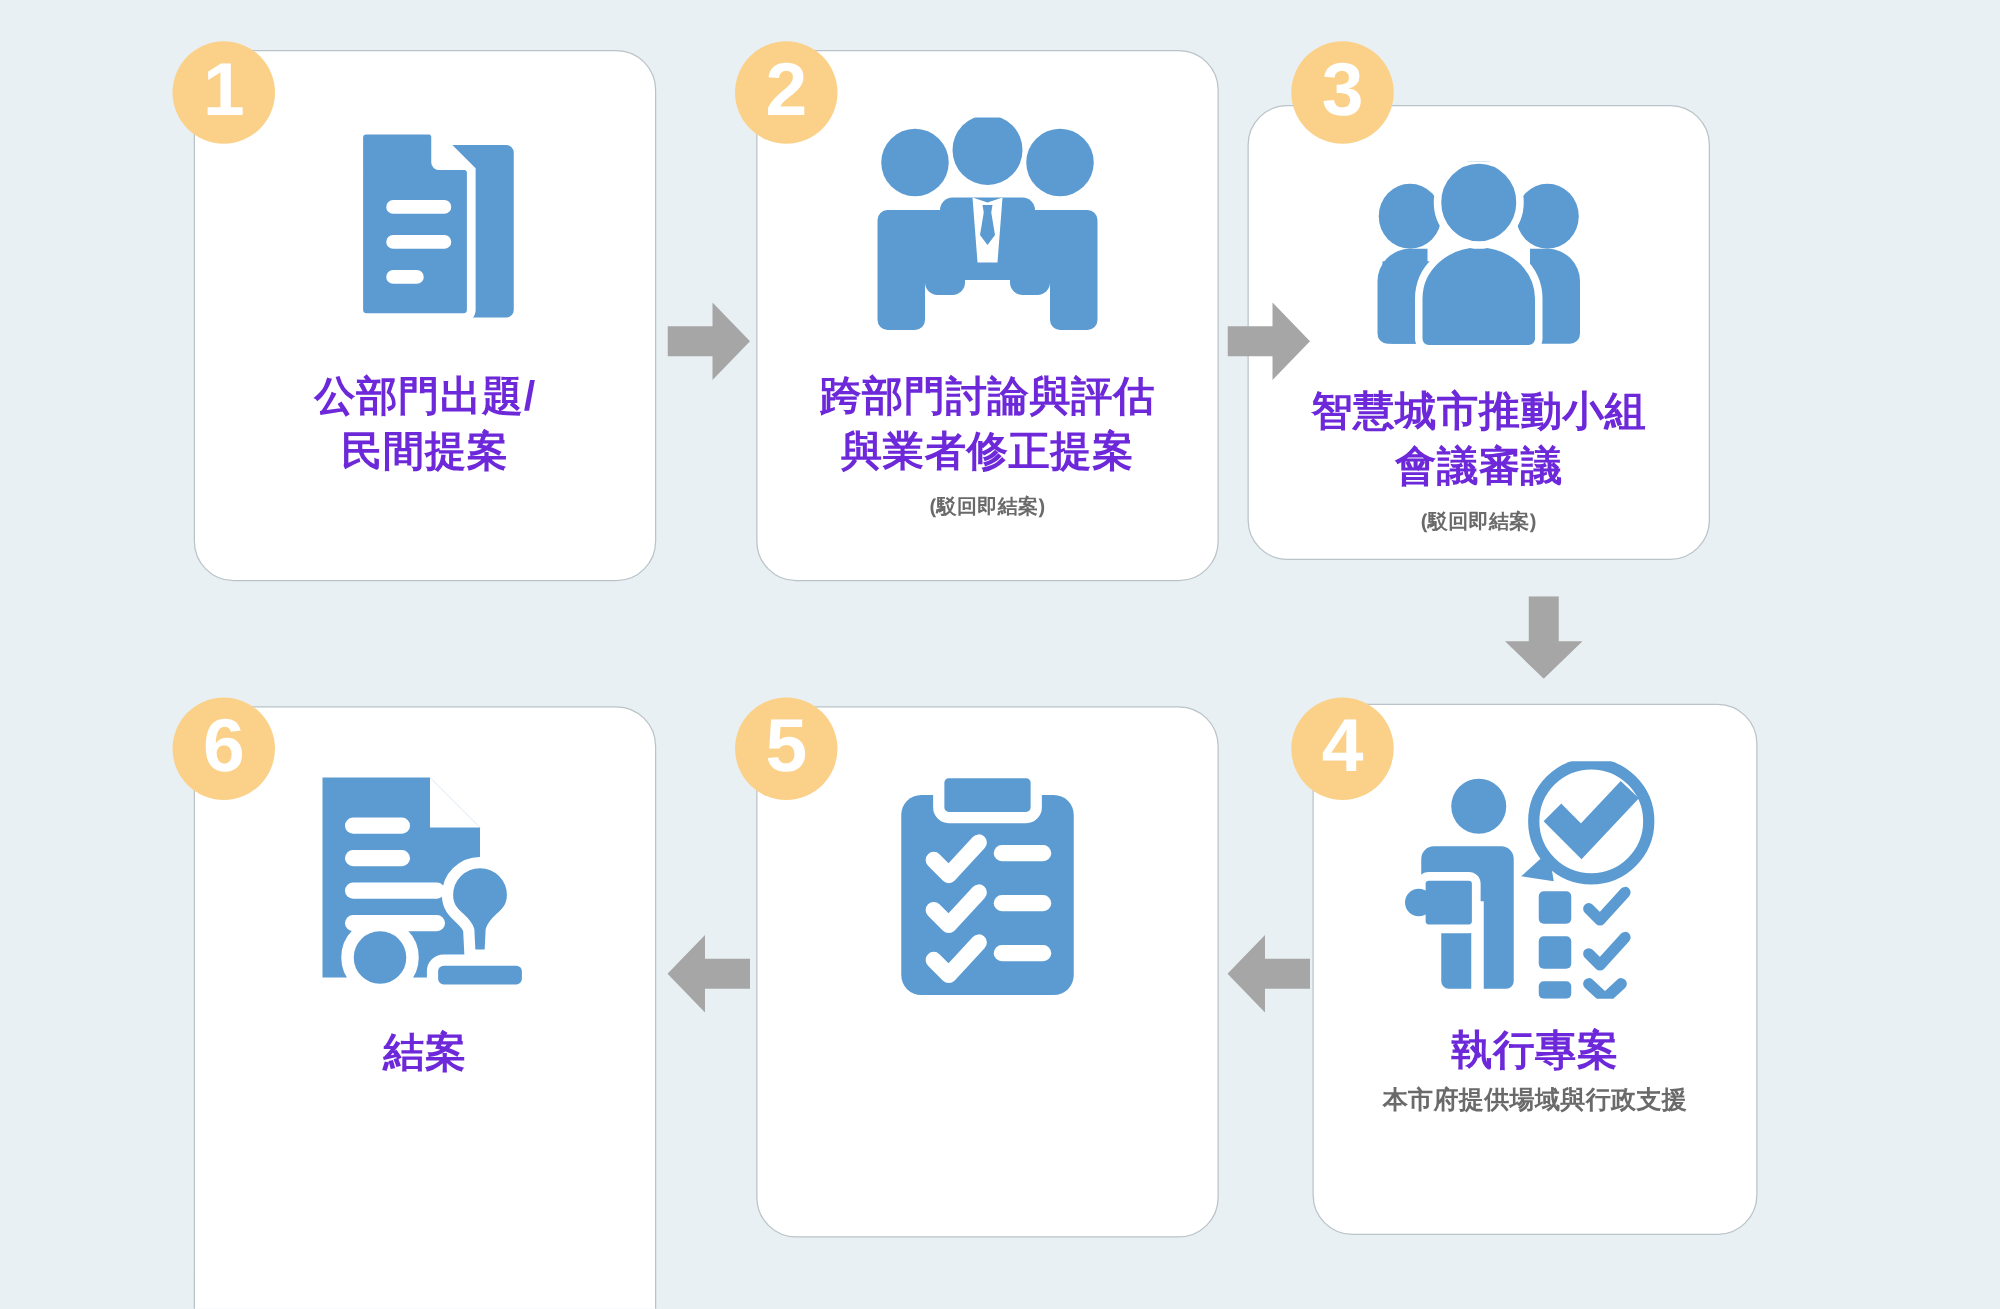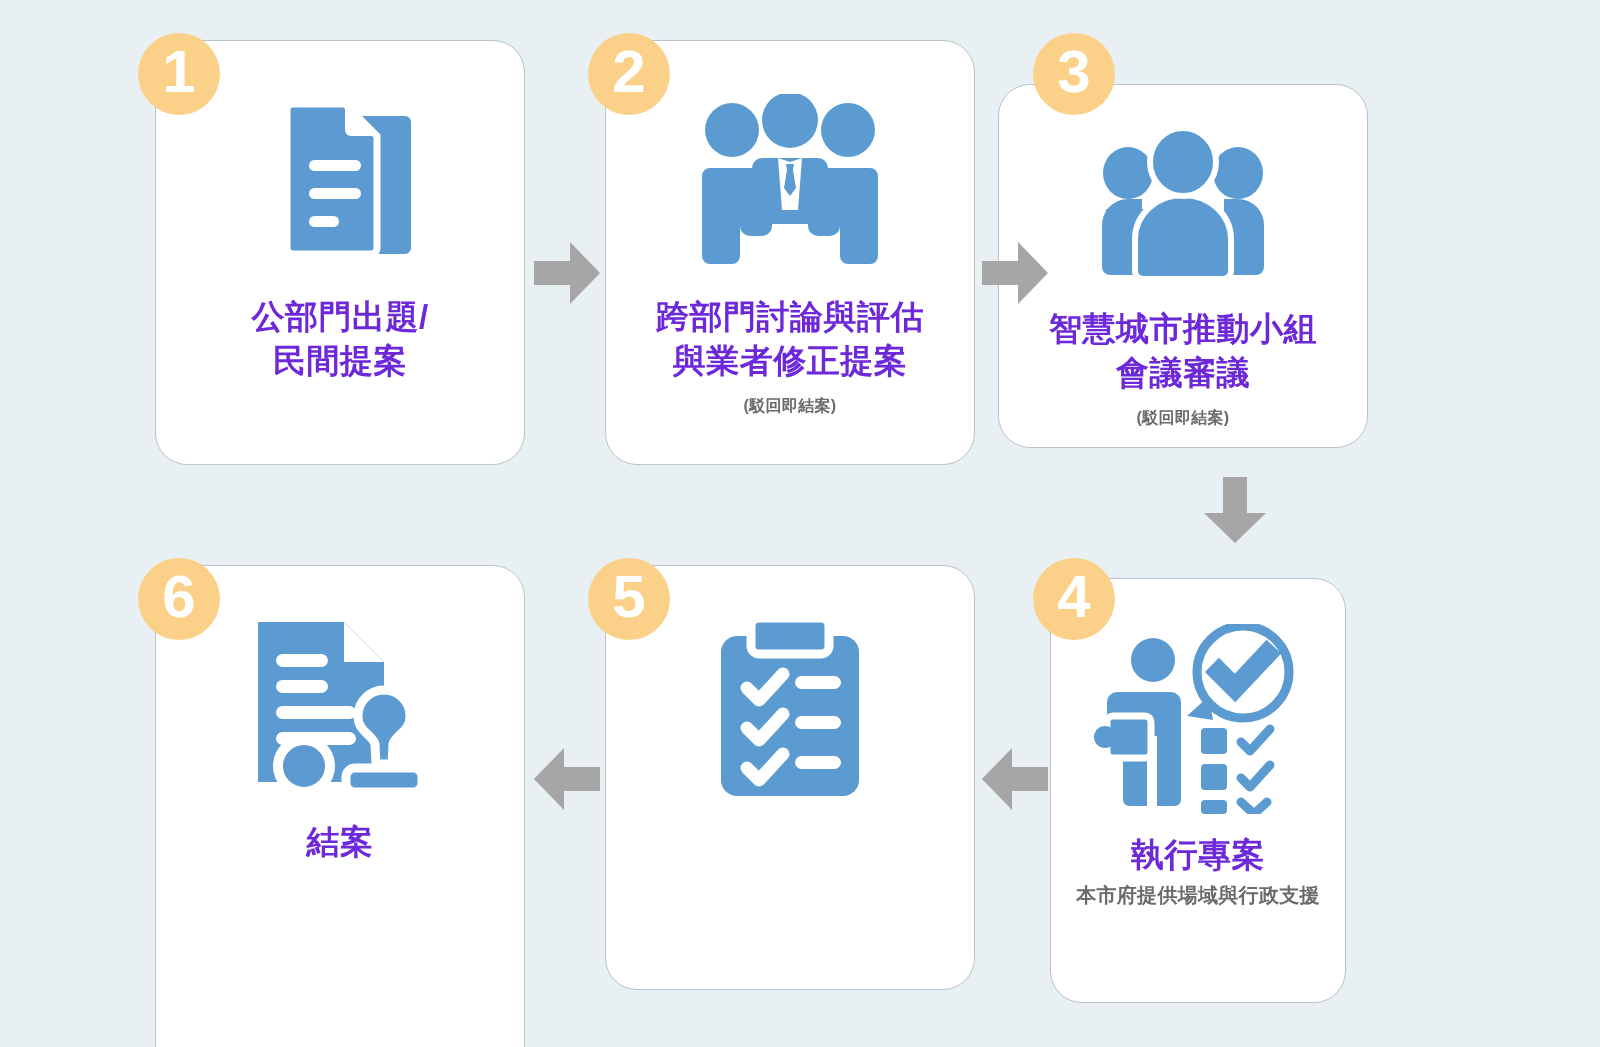--- a/index.html
+++ b/index.html
@@ -184,21 +184,21 @@
         <div class="card-title">智慧城市推動小組
 會議審議</div>
         <div class="card-note">(駁回即結案)</div>
       </div>
     </div>
   </div>
   <div class="badge" style="left:1033px; top:33px;">
     <span>3</span>
   </div>
 
-  <div class="card" style="left:1050px; top:578px; width:296px; height:425px;">
+  <div class="card" style="left:1050px; top:563px; width:356px; height:425px;">
     <div class="card-inner">
       <div class="icon-wrap">
         <svg width="215" height="190" viewBox="0 0 215 190">
 
           <circle cx="152" cy="48" r="46" fill="none" stroke="#5b9bd1" stroke-width="9"></circle>
           <path d="M118 72 l-22 20 l26 4 z" fill="#5b9bd1"></path>
           <path d="M128 48 l16 16 l32 -34" fill="none" stroke="#5b9bd1" stroke-width="20" stroke-linecap="square" stroke-linejoin="miter"></path>
 
           <circle cx="62" cy="36" r="22" fill="#5b9bd1"></circle>
           <path d="M38 68 h42 a10 10 0 0 1 10 10 v98 a6 6 0 0 1 -6 6 h-18 v-70 h-10 v70 h-18 a6 6 0 0 1 -6 -6 v-42 h-8 a8 8 0 0 1 -8 -8 v-48 a10 10 0 0 1 10 -10 z" fill="#5b9bd1"></path>

